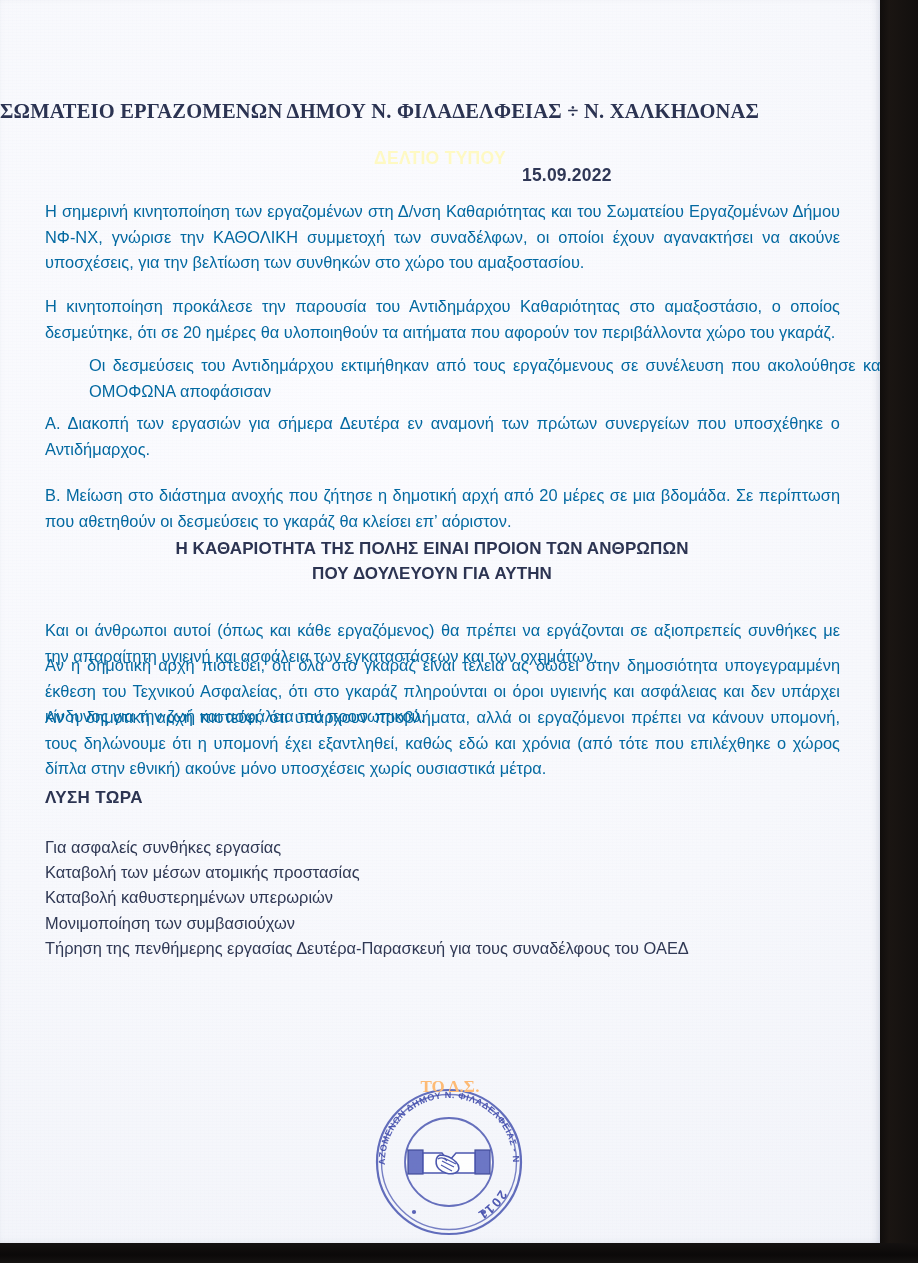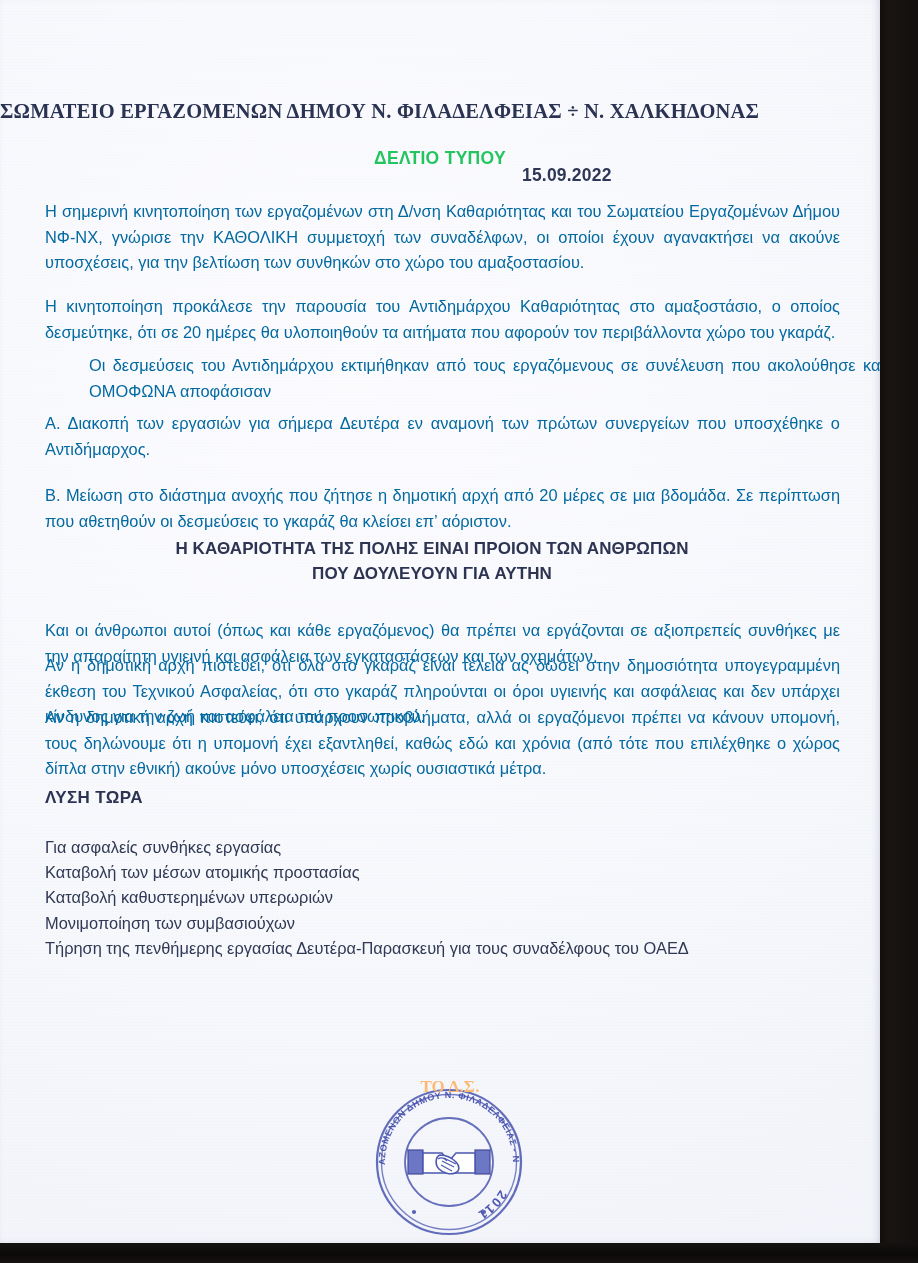--- a/index.html
+++ b/index.html
@@ -79,21 +79,21 @@
   }
 
   .press-label {
     position: absolute;
     left: 0; top: 148px;
     width: 880px;
     text-align: center;
     font-weight: 700;
     font-size: 17.5px;
     letter-spacing: .3px;
-    color: #22c55e;
+    color: #fef9c3;
   }
   .press-date {
     position: absolute;
     left: 522px; top: 165px;
     font-weight: 700;
     font-size: 17.5px;
     letter-spacing: .2px;
     color: #2f3756;
   }
 

